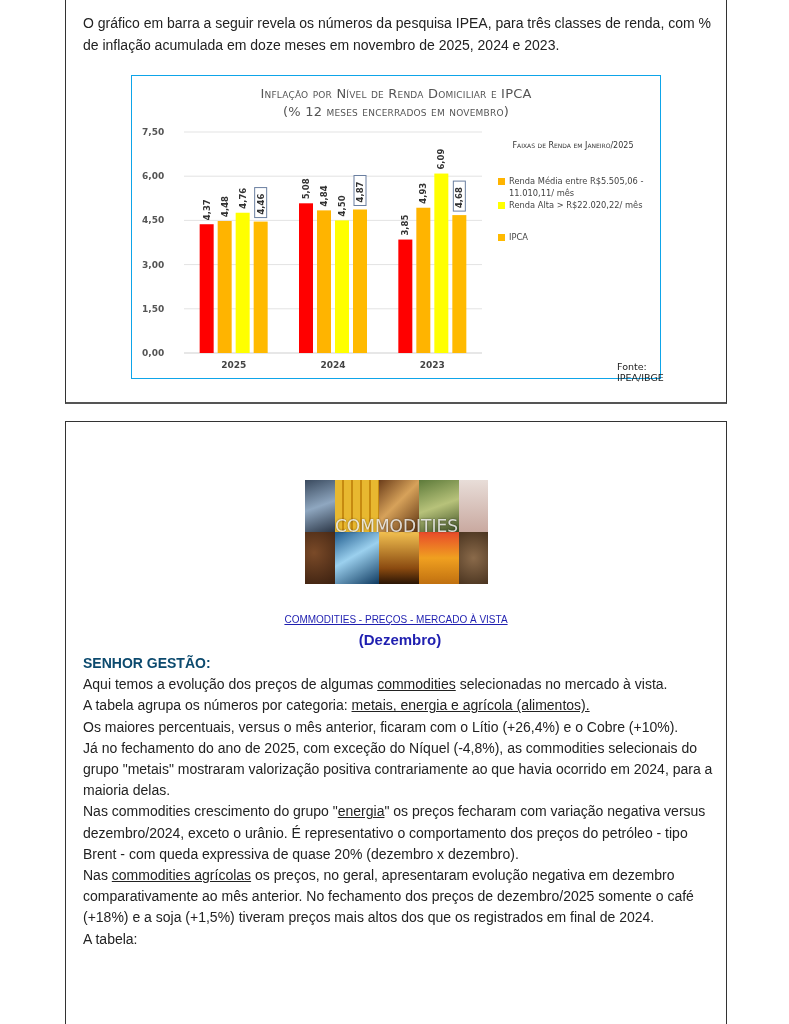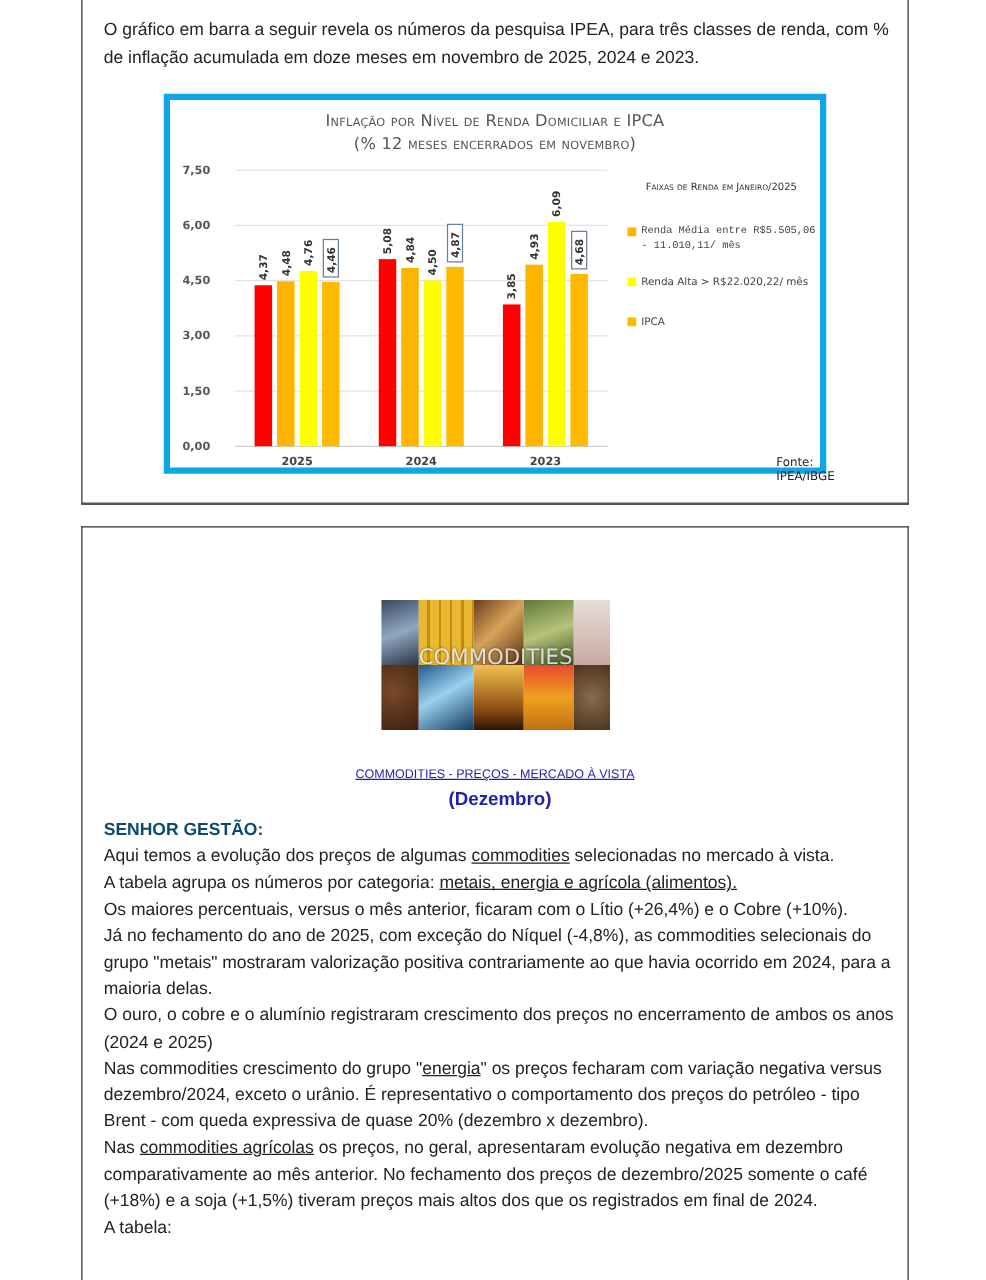--- a/index.html
+++ b/index.html
@@ -4,21 +4,21 @@
 <style>
   html, body { margin: 0; padding: 0; background: #ffffff; }
   body { width: 789px; height: 1024px; position: relative; overflow: hidden;
          font-family: "Liberation Sans", "DejaVu Sans", sans-serif; color: #1a1a1a; }
   .box { position: absolute; border: 1px solid #333; border-bottom: 2px solid #555; background: #fff; box-sizing: border-box; }
   #box1 { left: 65px; top: -2px; width: 662px; height: 406px; }
   #box2 { left: 65px; top: 421px; width: 662px; height: 620px; border-bottom: none; }
   .intro { position: absolute; left: 17px; top: 13px; width: 630px; font-size: 14px; line-height: 22px; color: #222; }
 
   
-  .chart { position: absolute; left: 65px; top: 76px; width: 530px; height: 304px; border: 5px solid #0ea5e9; background: #fff; box-sizing: border-box; }
+  .chart { position: absolute; left: 65px; top: 76px; width: 530px; height: 304px; border: 1px solid #0ea5e9; background: #fff; box-sizing: border-box; }
   .chart-title { position: absolute; left: 0; top: 9px; width: 100%; text-align: center; font-family: "DejaVu Sans", sans-serif;
                  color: #555; font-size: 13px; line-height: 18px; font-variant: small-caps; letter-spacing: 0.2px; }
   .chart svg { position: absolute; left: 0; top: 0; }
   .ytick { font-family: "DejaVu Sans", sans-serif; font-size: 9px; font-weight: bold; fill: #555; }
   .xtick { font-family: "DejaVu Sans", sans-serif; font-size: 9px; font-weight: bold; fill: #444; }
   .dlabel { font-family: "DejaVu Sans", sans-serif; font-size: 8.5px; font-weight: bold; fill: #333; }
   .legend { position: absolute; left: 366px; top: 64px; width: 160px; font-family: "DejaVu Sans", sans-serif; }
   .legend-title { text-align: center; font-size: 8px; line-height: 11px; color: #333; font-variant: small-caps; width: 150px; }
   .legend-item { position: relative; padding-left: 11px; font-size: 8.3px; line-height: 12px; color: #444; }
   .legend-item .sw { position: absolute; left: 0; top: 3px; width: 7px; height: 7px; }
@@ -90,21 +90,21 @@
         <rect x="302.3333333333333" y="97.548" width="14" height="179.452" fill="#ffff00"></rect>
         <text x="312.3333333333333" y="93.548" class="dlabel" transform="rotate(-90 312.3333333333333 93.548)">6,09</text>
         <rect x="320.3333333333333" y="139.096" width="14" height="137.904" fill="#ffba00"></rect>
         <rect x="321.3333333333333" y="105.096" width="12" height="30" fill="#fff" stroke="#6a7fa0" stroke-width="1"></rect>
         <text x="330.3333333333333" y="132.096" class="dlabel" transform="rotate(-90 330.3333333333333 132.096)">4,68</text>
         <text x="300.3333333333333" y="292" class="xtick" text-anchor="middle">2023</text>
       </svg>
     <div class="legend">
       <div class="legend-title">Faixas de Renda em Janeiro/2025</div>
       <div id="legend-items" style="margin-top:24px;">
-          <div class="legend-item" style="margin-bottom: 16px; width: 145px; font-family: Liberation Mono, monospace;"><span class="sw" style="background: rgb(255, 180, 0);"></span><span>Renda Média entre R$5.505,06 - 11.010,11/ mês</span></div>
+          <div class="legend-item" style="margin-bottom: 0; width: 145px;"><span class="sw" style="background: rgb(255, 180, 0);"></span><span>Renda Média entre R$5.505,06 - 11.010,11/ mês</span></div>
           <div class="legend-item" style="margin-bottom: 20px;"><span class="sw" style="background: rgb(255, 255, 0);"></span><span>Renda Alta &gt; R$22.020,22/ mês</span></div>
           <div class="legend-item" style="margin-bottom: 8px;"><span class="sw" style="background: rgb(255, 186, 0);"></span><span>IPCA</span></div>
         </div>
     </div>
     <div class="source">Fonte: IPEA/IBGE</div>
   </div>
 </div>
 
 <div class="box" id="box2">
   <div class="commodities-img">
@@ -125,18 +125,17 @@
     <a>COMMODITIES - PREÇOS - MERCADO À VISTA</a>
   </div>
   <div class="sec-sub">(Dezembro)</div>
 
   <div class="body-text">
     <p class="greet">SENHOR GESTÃO:</p>
     <p><span>Aqui temos a evolução dos preços de algumas </span><span class="u">commodities</span><span> selecionadas no mercado à vista.</span></p>
     <p><span>A tabela agrupa os números por categoria: </span><span class="u">metais, energia e agrícola (alimentos).</span></p>
     <p>Os maiores percentuais, versus o mês anterior, ficaram com o Lítio (+26,4%) e o Cobre (+10%).</p>
     <p>Já no fechamento do ano de 2025, com exceção do Níquel (-4,8%), as commodities selecionais do grupo "metais" mostraram valorização positiva contrariamente ao que havia ocorrido em 2024, para a maioria delas.</p>
-    <p>O ouro, o cobre e o alumínio registraram crescimento dos preços no encerramento de ambos os anos (2024 e 2025)</p>
     <p><span>Nas commodities crescimento do grupo "</span><span class="u">energia</span><span>" os preços fecharam com variação negativa versus dezembro/2024, exceto o urânio. É representativo o comportamento dos preços do petróleo - tipo Brent - com queda expressiva de quase 20% (dezembro x dezembro).</span></p>
     <p><span>Nas </span><span class="u">commodities agrícolas</span><span> os  preços, no geral, apresentaram evolução negativa em dezembro comparativamente ao mês anterior. No fechamento dos preços de dezembro/2025 somente o café (+18%) e a soja (+1,5%) tiveram preços mais altos dos que os registrados em final de 2024.</span></p>
     <p>A tabela:</p>
   </div>
 </div>
 
 </body></html>

